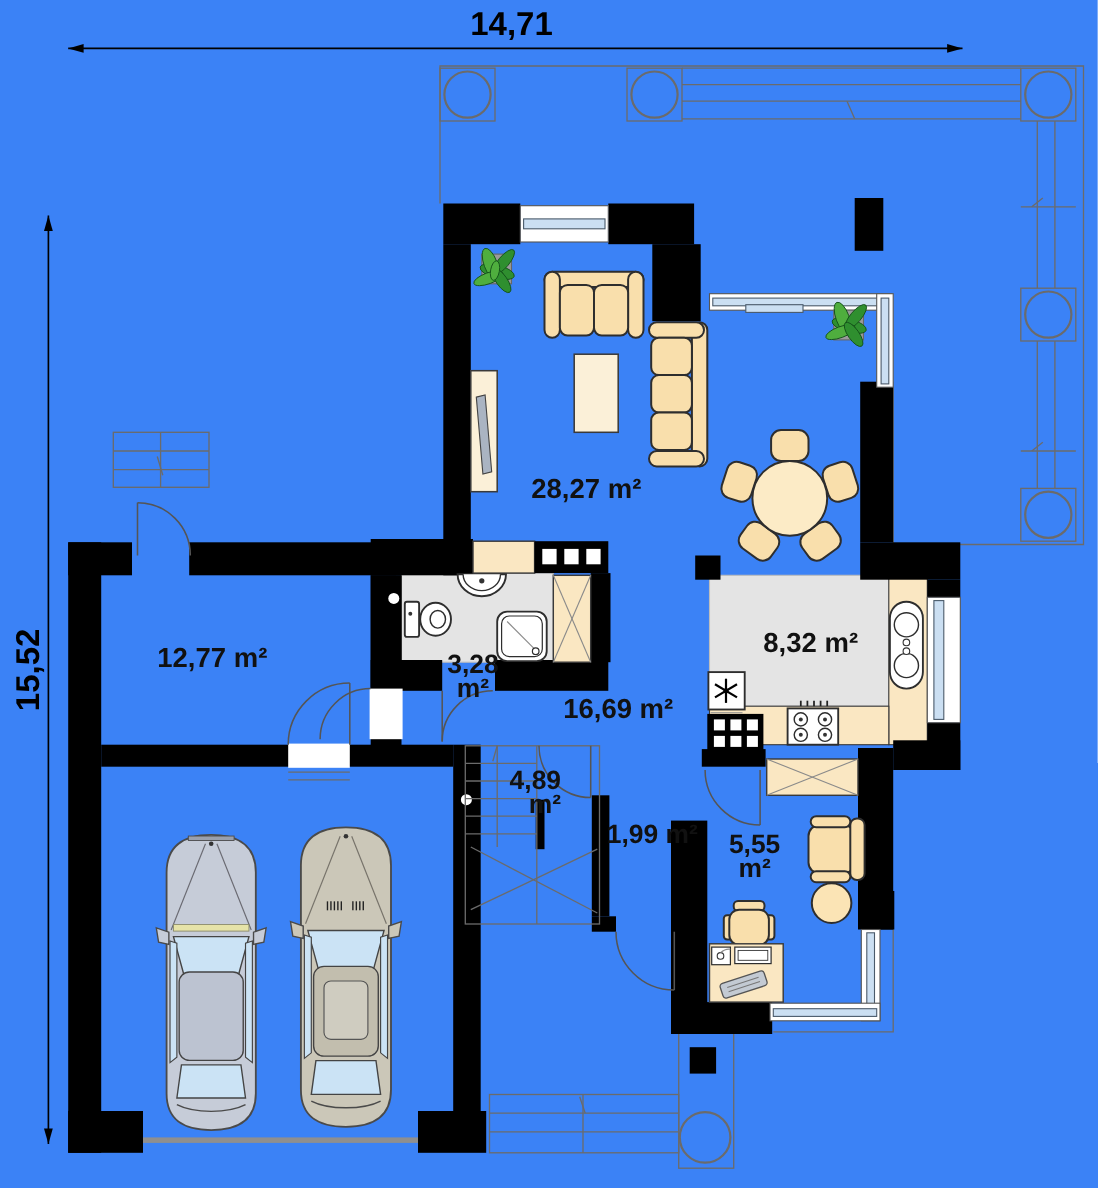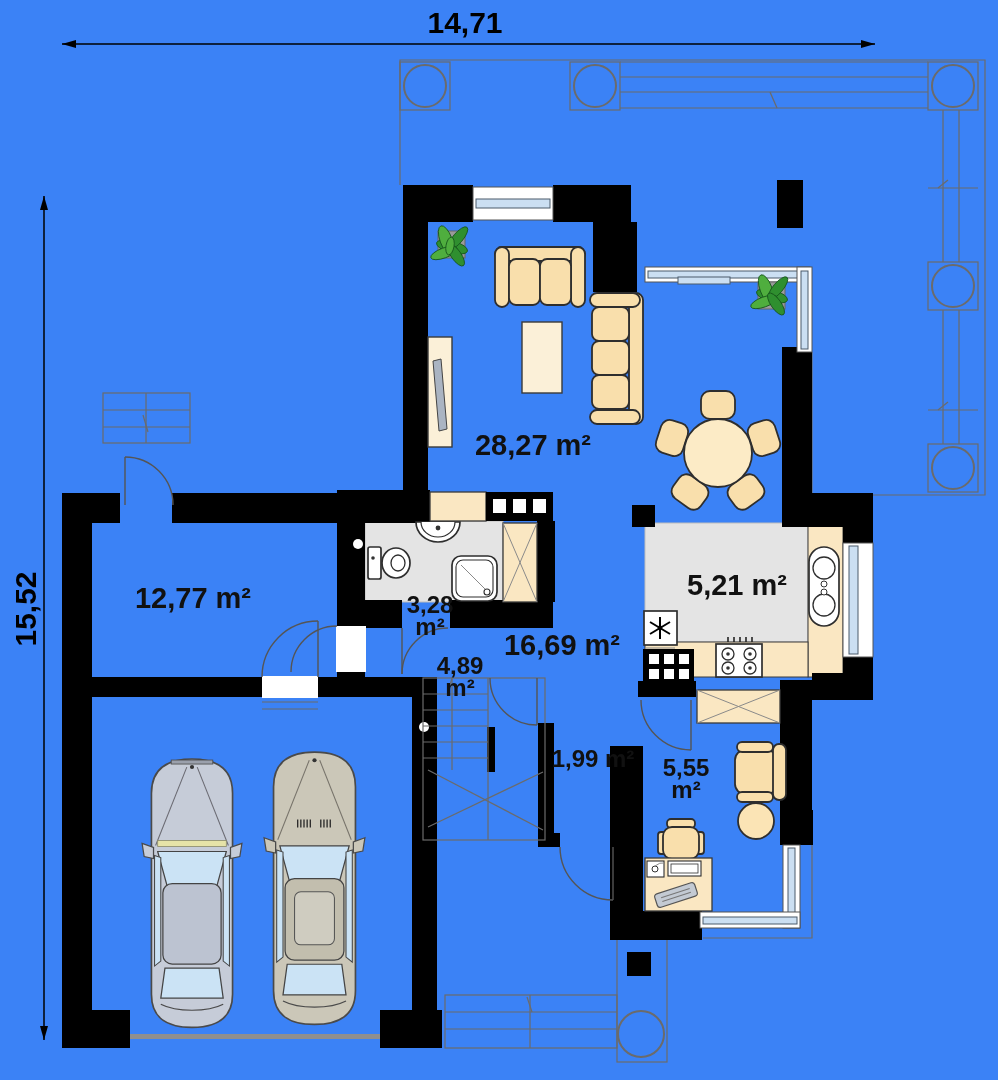--- a/index.html
+++ b/index.html
@@ -1,19 +1,19 @@
 <!DOCTYPE html>
 <html><head>
 <meta charset="utf-8">
 <style>
   html,body{margin:0;padding:0;background:#fff;}
   #plan{position:relative;width:998px;height:1080px;background:#3b82f6;overflow:hidden;
         font-family:"Liberation Sans", sans-serif;}
   #plan svg{position:absolute;left:0;top:0;}
-  .room-label{position:absolute;color:#111;font-weight:700;font-size:29px;
+  .room-label{position:absolute;color:#111;font-weight:700;font-size:25px;
               text-align:center;letter-spacing:0px;line-height:26px;white-space:nowrap;}
   .room-label.two{font-size:24px;line-height:22px;}
   .dim-label{position:absolute;color:#000;font-weight:700;font-size:30px;text-align:center;}
   .dim-label.vert{transform:rotate(-90deg);}
   
   .wall{fill:#000;stroke:none;}
   .thin{fill:none;stroke:#6b6b6b;stroke-width:1.2;}
   .thin2{fill:none;stroke:#8a8a8a;stroke-width:1;}
   .furn{fill:#F9DFAC;stroke:#2e2e2e;stroke-width:1.8;}
   .furn2{fill:#FBF0D8;stroke:#3a3a3a;stroke-width:1.4;}
@@ -426,20 +426,20 @@
   </g>
 </svg>
 
   <div class="dim-label" style="left:395px;top:6px;width:140px;">14,71</div>
   <div class="dim-label vert" style="left:-24px;top:592px;width:100px;">15,52</div>
 
   <div class="room-label" style="left:433px;top:432px;width:200px;">28,27 m²</div>
   <div class="room-label" style="left:93px;top:585px;width:200px;">12,77 m²</div>
   <div class="room-label two" style="left:380px;top:554px;width:100px;margin-top:40px;"><span>3,28</span><br>
        <span>m²</span></div>
-  <div class="room-label" style="left:637px;top:572px;width:200px;">5,21 m²</div>
+  <div class="room-label" style="left:637px;top:572px;width:200px;">8,32 m²</div>
   <div class="room-label" style="left:462px;top:632px;width:200px;">16,69 m²</div>
-  <div class="room-label two" style="left:410px;top:655px;width:100px;"><span>4,89</span><br>
+  <div class="room-label two" style="left:410px;top:699px;width:100px;text-align:right;"><span>4,89</span><br>
        <span>m²</span></div>
   <div class="room-label" style="left:493px;top:746px;width:200px;font-size:24px;">1,99 m²</div>
   <div class="room-label two" style="left:636px;top:757px;width:100px;"><span>5,55</span><br>
        <span>m²</span></div>
 </div>
 
 </body></html>

